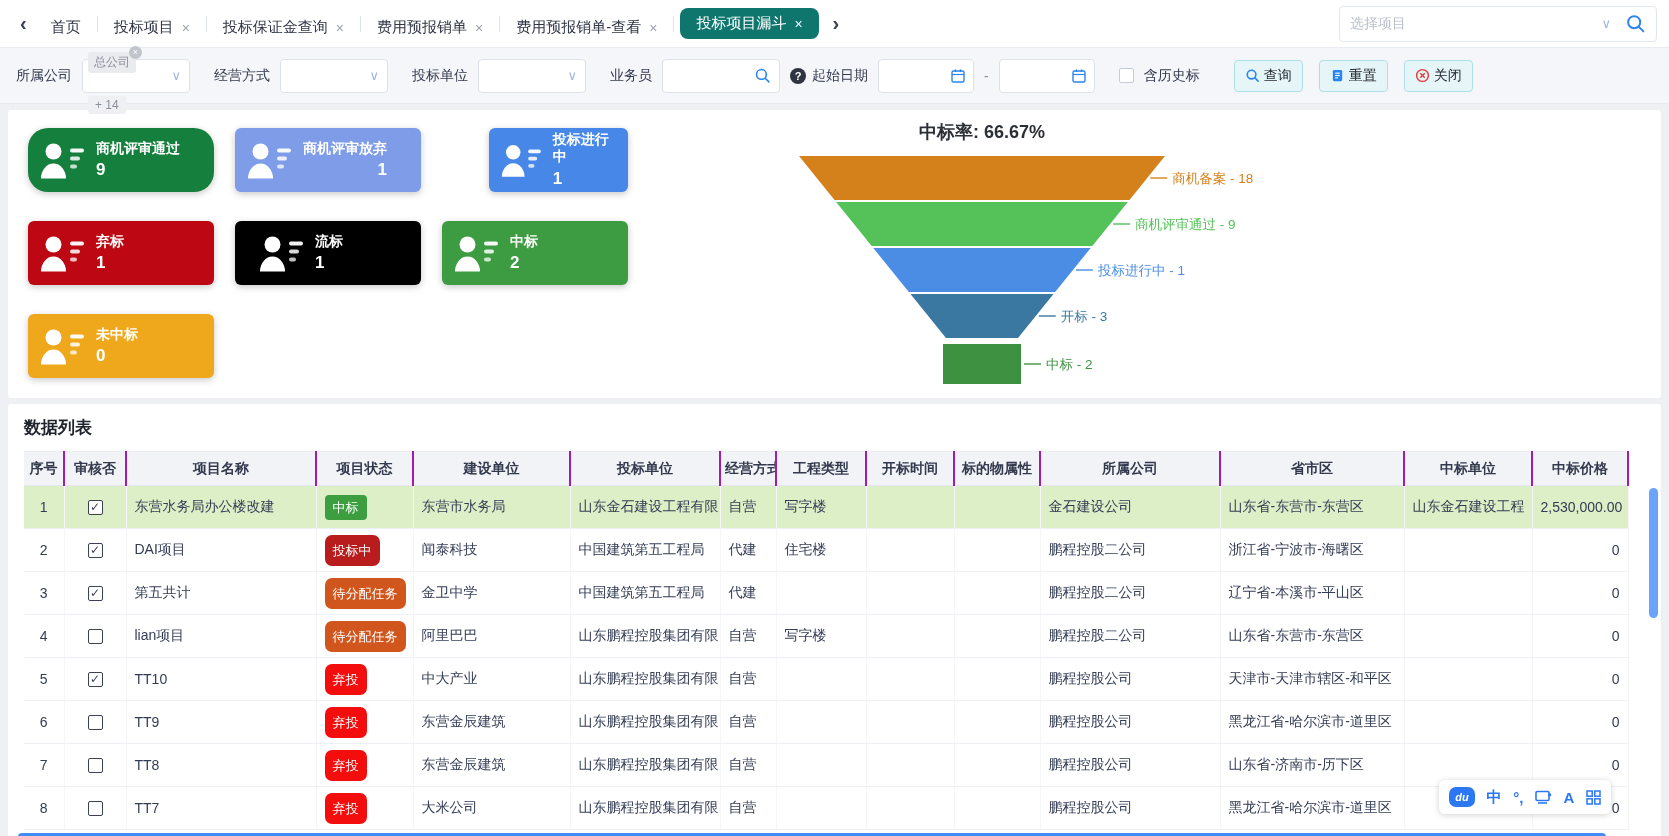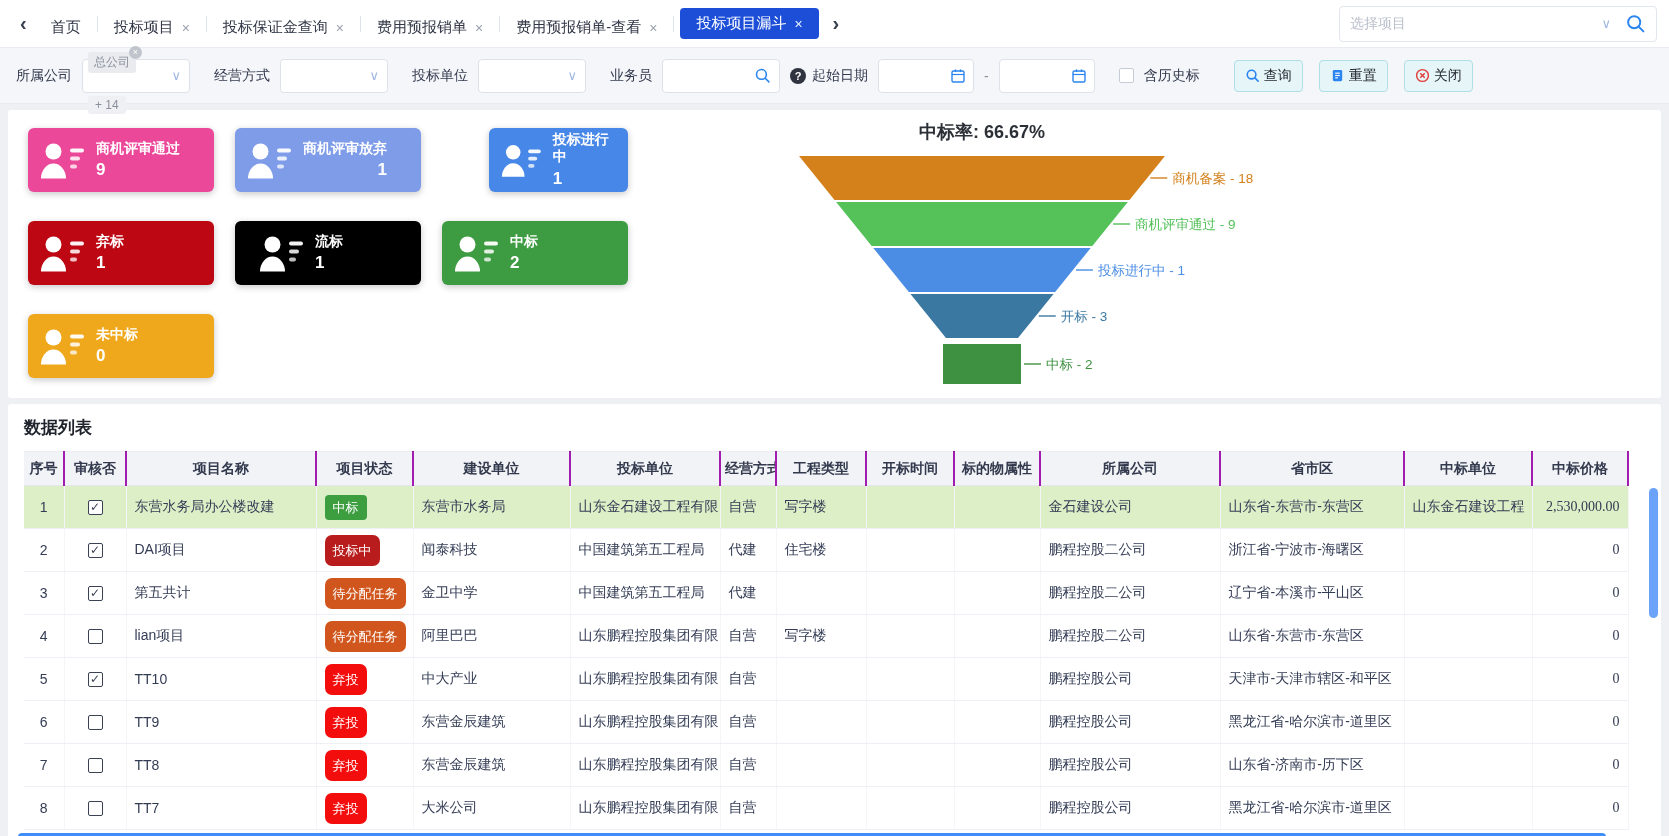--- a/index.html
+++ b/index.html
@@ -6,21 +6,21 @@
   html,body { width:1669px; height:836px; overflow:hidden; }
   body { font-family:"Liberation Sans","DejaVu Sans",sans-serif; background:#eef0f4; color:#333a4e; }
   .app { position:relative; width:1669px; height:836px; }
 
   
   .tabbar { height:48px; background:#fff; display:flex; align-items:center; padding:0 12px; border-bottom:1px solid #e8ebf1; }
   .nav-chevron { font-size:20px; font-weight:bold; color:#3a4150; padding:0 8px; cursor:pointer; }
   .tabs { display:flex; align-items:center; height:100%; }
   .tab { display:flex; align-items:center; gap:8px; padding:6px 16px; font-size:15px; color:#303645; cursor:pointer; border-radius:4px; white-space:nowrap;margin-top:8px; }
   .tab .x { color:#9aa1ad; font-size:14px; }
-  .tab.active { background:#1d4ed8; color:#fff; margin:0 6px; }
+  .tab.active { background:#0f766e; color:#fff; margin:0 6px;border-radius:8px; }
   .tab.active .x { color:#eaf3ff; }
   .tab-div { width:1px; height:16px; background:#dfe3ea; }
   .proj-select { margin-left:auto; width:318px; height:36px; border:1px solid #e2e6ee; border-radius:4px; display:flex; align-items:center; padding:0 10px; background:#fff; }
   .proj-select .ph { color:#b9bfca; font-size:14px; flex:1; }
   .proj-select .chev { color:#9fb7e0; font-size:13px; margin-right:14px; }
   .icon-blue { color:#2b85f0; }
 
   
   .filterbar { height:56px; background:#f4f6f9; border-bottom:1px solid #e8ebf0; display:flex; align-items:center; padding:0 16px; gap:10px; font-size:14px; color:#333a4e; }
   .fl { white-space:nowrap; }
@@ -50,21 +50,21 @@
   .funnel-area { flex:1; padding-top:6px; }
 
   
   .tablepanel { position:relative; height:438px; padding:12px 0 0 16px; overflow:hidden; }
   .section-title { font-size:17px; font-weight:bold; color:#20242c; margin-bottom:12px; }
   table { border-collapse:collapse; table-layout:fixed; width:1604px; }
   th { background:#f1f3f6; height:34px; font-size:14px; font-weight:bold; color:#333a4e; border-right:2px solid #a21caf; border-top:1px solid #e9ecf1; border-bottom:1px solid #e3e7ed; padding:0 4px; overflow:hidden; white-space:nowrap; }
   td { height:43px; font-size:14px; color:#333c55; border-bottom:1px solid #edf0f4; border-right:1px solid #f3f5f8; padding:0 8px; overflow:hidden; white-space:nowrap; }
   tr.hl td { background:#dcefc6; }
   td.center, th { text-align:center; }
-  td.right { text-align:right;font-family:Liberation Serif, serif; }
+  td.right { text-align:right; }
   .cb { width:15px; height:15px; border:1.6px solid #3a4152; border-radius:2px; margin:0 auto; font-size:12px; line-height:13px; text-align:center; color:#3a4152; font-weight:bold; background:#fff; }
   .badge { display:inline-block; color:#fff; font-size:13px; border-radius:7px; padding:9px 8px; line-height:1; }
   .badge.sm { border-radius:4px; padding:6px 8px; }
   .vscroll { position:absolute; right:3px; top:84px; width:9px; height:130px; background:#6aa3f7; border-radius:5px; }
   .hscroll { position:absolute; left:10px; bottom:1px; width:1588px; height:8px; background:#3f8ef7; border-radius:4px; }
 
   
   .ime { position:absolute; right:58px; bottom:22px; width:172px; height:34px; background:#fff; border-radius:6px; box-shadow:0 1px 6px rgba(0,0,0,.18); display:flex; align-items:center; justify-content:space-between; padding:0 10px; color:#2b78f2; }
   .ime .logo { width:26px; height:20px; background:#2b78f2; border-radius:7px; color:#fff; font-size:11px; font-style:italic; font-weight:bold; text-align:center; line-height:20px; }
   .ime .g { font-size:15px; font-weight:bold; cursor:pointer; }
@@ -181,21 +181,21 @@
           <circle cx="8" cy="8" r="6.3" fill="none" stroke="#e23c39" stroke-width="1.5"></circle>
           <line x1="5.6" y1="5.6" x2="10.4" y2="10.4" stroke="#e23c39" stroke-width="1.5"></line>
           <line x1="10.4" y1="5.6" x2="5.6" y2="10.4" stroke="#e23c39" stroke-width="1.5"></line>
         </svg>
       <span>关闭</span>
     </div>
   </div>
 
   <div class="panel overview">
     <div class="cards" id="cards">
-        <div class="card" style="background: #ec4899;">
+        <div class="card" style="background: #15803d; border-radius: 20px;">
           <svg width="46" height="40" viewBox="0 0 46 40">
             <circle cx="13.5" cy="11.5" r="8" fill="#fff"></circle>
             <path d="M1 38.5 a12.5 15 0 0 1 25 0 z" fill="#fff"></path>
             <rect x="30" y="8.5" width="14" height="4" rx="2" fill="#fff" opacity=".95"></rect>
             <rect x="30" y="16.5" width="10" height="4" rx="2" fill="#fff" opacity=".85"></rect>
             <rect x="30" y="24.5" width="7" height="4" rx="2" fill="#fff" opacity=".75"></rect>
           </svg>
           <div class="meta">
             <span class="t">商机评审通过</span>
             <span class="c">9</span>
@@ -483,13 +483,30 @@
             <td>黑龙江省-哈尔滨市-道里区</td>
             <td></td>
             <td class="right">0</td>
           </tr>
         </tbody>
       </table>
     <div class="vscroll"></div>
     <div class="hscroll"></div>
   </div>
 
+  <div class="ime">
+    <span class="logo">du</span>
+    <span class="g">中</span>
+    <span class="g">°,</span>
+    <svg class="g" width="17" height="15" viewBox="0 0 17 15">
+        <rect x="1" y="1.5" width="13" height="9" rx="1.2" fill="none" stroke="#2b78f2" stroke-width="1.6"></rect>
+        <line x1="3" y1="13" x2="12" y2="13" stroke="#2b78f2" stroke-width="1.6"></line>
+        <rect x="13.5" y="3.5" width="2.6" height="2.6" fill="#2b78f2"></rect>
+      </svg>
+    <span class="g">A</span>
+    <svg class="g" width="15" height="15" viewBox="0 0 15 15">
+        <rect x="1" y="1" width="5.2" height="5.2" fill="none" stroke="#2b78f2" stroke-width="1.5"></rect>
+        <rect x="8.8" y="1" width="5.2" height="5.2" fill="none" stroke="#2b78f2" stroke-width="1.5"></rect>
+        <rect x="1" y="8.8" width="5.2" height="5.2" fill="none" stroke="#2b78f2" stroke-width="1.5"></rect>
+        <rect x="8.8" y="8.8" width="5.2" height="5.2" fill="none" stroke="#2b78f2" stroke-width="1.5"></rect>
+      </svg>
+  </div>
 </div>
 
 </body></html>

